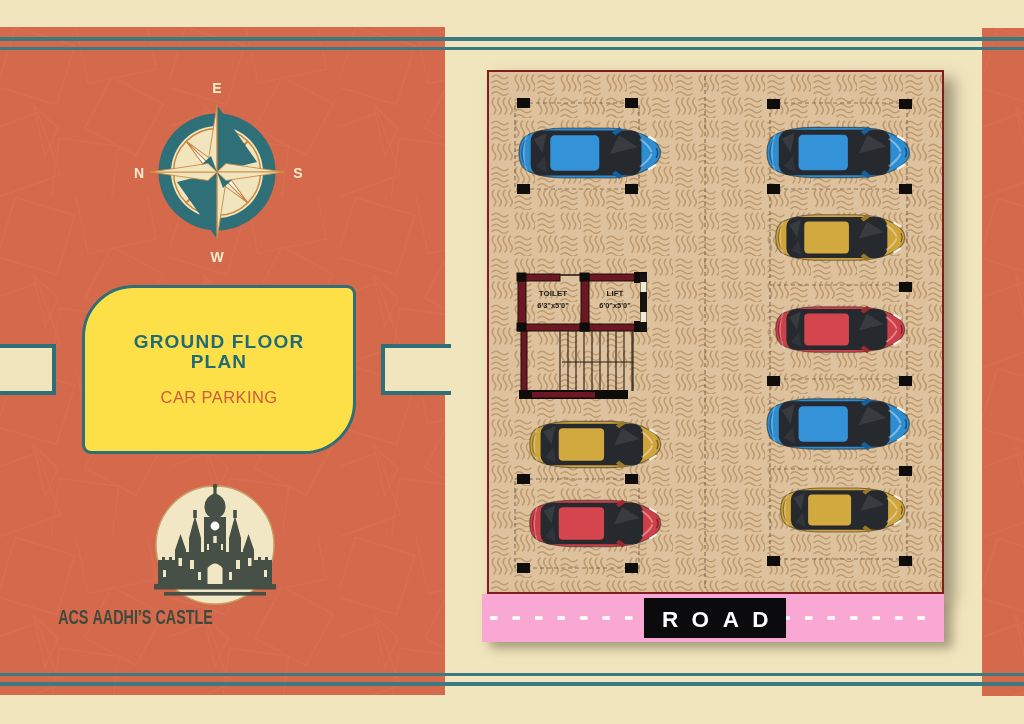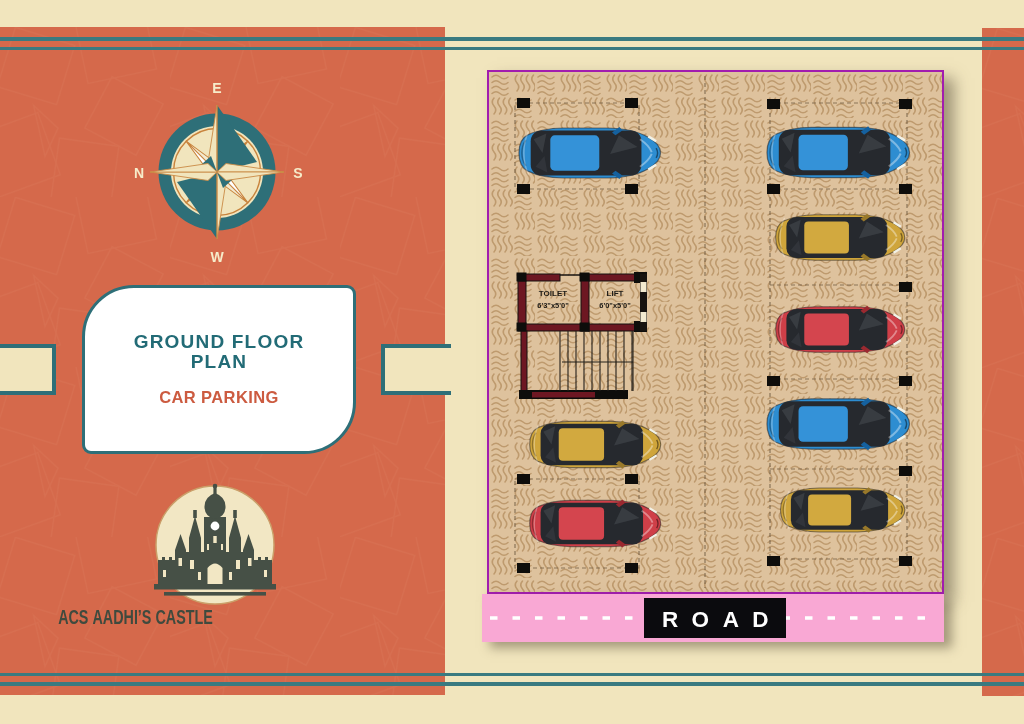--- a/index.html
+++ b/index.html
@@ -2,31 +2,31 @@
 <html><head>
 <meta charset="utf-8">
 <style>
   html,body{margin:0;padding:0;}
   body{width:1024px;height:724px;position:relative;overflow:hidden;
        background:#f1e5bd;font-family:"Liberation Sans", sans-serif;}
   .abs{position:absolute;}
   .tealline{position:absolute;left:0;width:1024px;background:#3a7a80;}
   #leftpanel{left:0;top:27px;width:445px;height:668px;background:#d5694b;}
   #rightstrip{left:982px;top:28px;width:42px;height:668px;background:#d5694b;}
-  #gfbox{left:82px;top:285px;width:274px;height:169px;background:#ffffff;
+  #gfbox{left:82px;top:285px;width:274px;height:169px;background:#fde047;
          border:3.5px solid #2e6f78;border-radius:52px 9px 52px 9px;box-sizing:border-box;
          text-align:center;}
   #gfbox .t1{margin-top:44px;font-size:19px;font-weight:bold;color:#226b76;
              letter-spacing:1.2px;line-height:20px;}
-  #gfbox .t2{margin-top:16px;font-size:16.5px;font-weight:bold;color:#cc5b40;letter-spacing:0.4px;}
+  #gfbox .t2{margin-top:16px;font-size:16.5px;font-weight:normal;color:#cc5b40;letter-spacing:0.4px;}
   .sqrect{position:absolute;background:#f1e5bd;border:4px solid #2e6f78;box-sizing:border-box;}
   #lrect{left:-6px;top:344px;width:62px;height:51px;}
   #rrect{left:381px;top:344px;width:70px;height:51px;border-right:none;}
   #plan{left:487px;top:70px;width:457px;height:524px;background:#dec29d;
-        border:2px solid #a21caf;box-sizing:border-box;
+        border:2px solid #7f1d1d;box-sizing:border-box;
         box-shadow:10px 8px 14px rgba(90,80,60,0.55);padding-left:44px;}
   #road{left:482px;top:594px;width:462px;height:48px;background:#f9a8d4;
         box-shadow:8px 6px 10px rgba(90,80,60,0.5);}
 </style>
 </head>
 <body>
 
   <div class="abs" id="leftpanel">
     <svg width="445" height="668" style="position:absolute;left:0;top:0">
       <defs>

